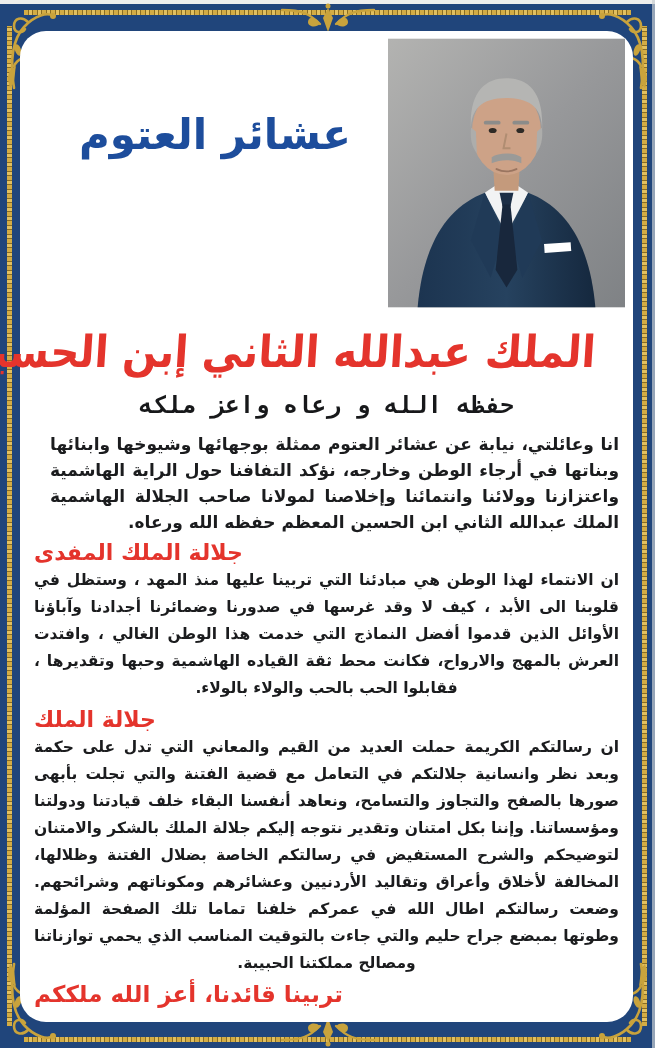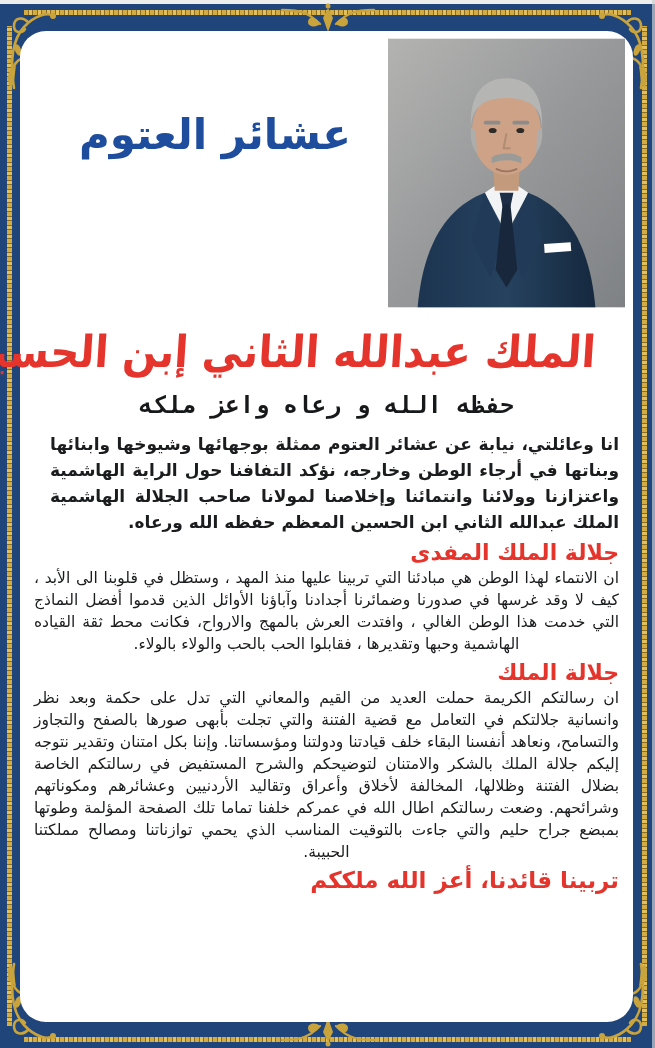--- a/index.html
+++ b/index.html
@@ -36,23 +36,23 @@
   .photo{position:absolute;top:6px;left:auto;right:356px;}
   
   .photo{right:auto;left:354px;width:237px;height:272px;}
 
   .salutation{text-align:center;font-size:27px;font-weight:bold;line-height:30px;color:#17181a;}
   .calligraphy{text-align:center;color:#e4342c;font-size:44px;font-weight:bold;line-height:82px;
     white-space:nowrap;transform:scaleX(.92) skewX(-4deg);transform-origin:center;}
   .blessing{text-align:center;font-size:24px;font-weight:bold;line-height:28px;color:#17181a;font-family:Liberation Mono, monospace;}
 
   .intro{font-size:17px;font-weight:bold;line-height:26px;text-align:justify;margin:10px 0 4px 16px;}
-  .sec-heading{color:#e4342c;font-size:22px;font-weight:bold;line-height:25px;margin:5px 0 2px 0;text-align:right;}
+  .sec-heading{color:#e4342c;font-size:22px;font-weight:bold;line-height:25px;margin:5px 0 2px 0;text-align:left;}
   .sec-heading.big{font-size:23px;}
-  .sec-text{font-size:15.5px;font-weight:normal;line-height:22px;text-align:justify;text-align-last:center;margin:0;}
+  .sec-text{font-size:15.5px;font-weight:bold;line-height:27px;text-align:justify;text-align-last:center;margin:0;}
 </style>
 </head>
 <body>
 
 <div class="page">
 
   <div class="scan-edge-top"></div>
   <div class="scan-edge-right"></div>
 
   <div class="chain top"></div>

